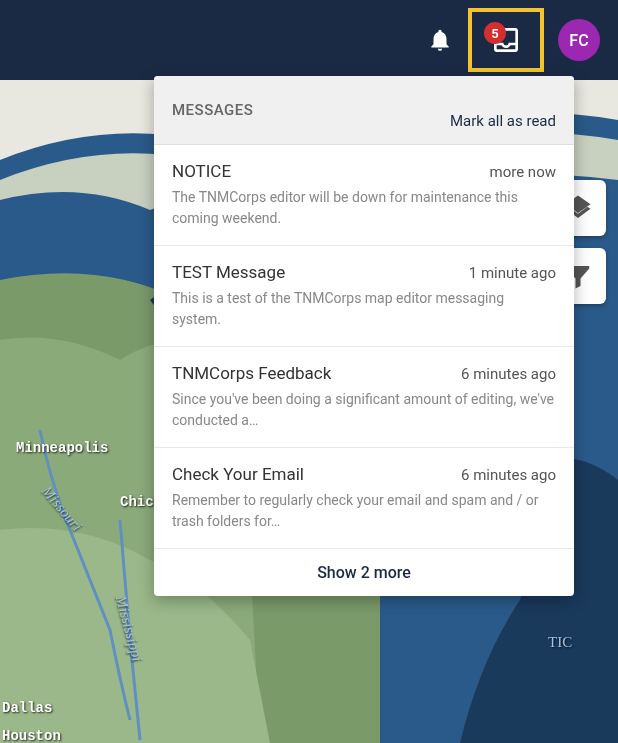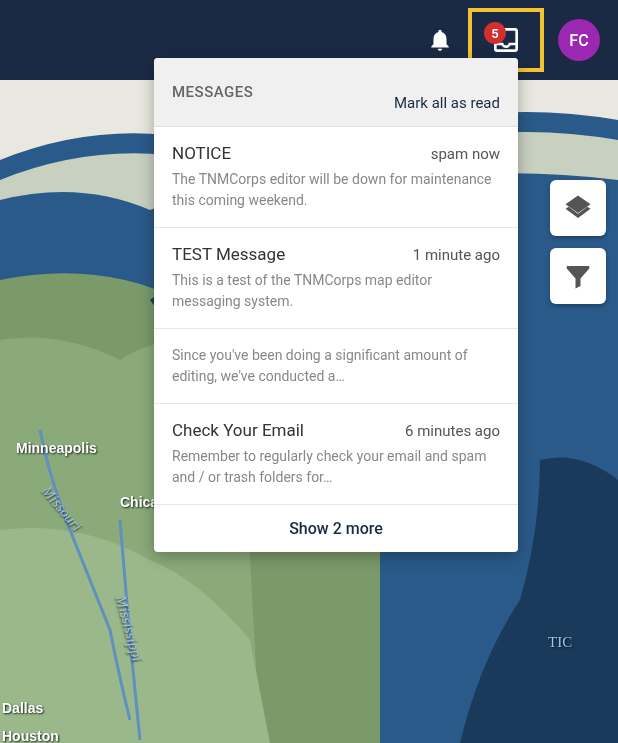--- a/index.html
+++ b/index.html
@@ -80,21 +80,21 @@
     }
     .map-svg { width: 100%; height: 100%; }
     .map-label {
       position: absolute;
       color: #fff;
       font-family: Georgia, 'Times New Roman', serif;
       font-size: 15px;
       font-style: italic;
       text-shadow: 1px 1px 2px rgba(0,0,0,0.8);
     }
-    .map-label.city { font-style: normal; font-family: Liberation Sans, sans-serif; font-size: 14px; font-weight: 600; }
+    .map-label.city { font-style: normal; font-family: Liberation Mono, monospace; font-size: 14px; font-weight: 600; }
     .map-label.water { color: #a0c4e8; }
     .tool-panel {
       position: absolute;
       top: 100px;
       right: 12px;
       display: flex;
       flex-direction: column;
       gap: 12px;
     }
     .tool-btn {
@@ -104,23 +104,23 @@
       border-radius: 6px;
       display: flex;
       align-items: center;
       justify-content: center;
       cursor: pointer;
       box-shadow: 0 2px 4px rgba(0,0,0,0.3);
     }
     .tool-btn svg { width: 30px; height: 30px; fill: #555; }
     .messages-panel {
       position: absolute;
-      top: 58px;
+      top: 76px;
       left: 154px;
-      width: 364px;
+      width: 420px;
       background: #fff;
       border-radius: 4px;
       box-shadow: 0 4px 16px rgba(0,0,0,0.3);
       overflow: hidden;
     }
     .msg-header {
       display: flex;
       justify-content: space-between;
       align-items: center;
       padding: 14px 18px;
@@ -230,34 +230,38 @@
 
 <div class="messages-panel">
   <div class="msg-header">
     <span class="msg-header-title">MESSAGES</span>
     <span class="mark-read">Mark all as read</span>
   </div>
 
   <div class="msg-item">
     <div class="msg-item-row">
       <span class="msg-title">NOTICE</span>
-      <span class="msg-time">spam now</span>
+      <span class="msg-time">more now</span>
     </div>
     <div class="msg-body">The TNMCorps editor will be down for maintenance this coming weekend.</div>
   </div>
 
   <div class="msg-item">
     <div class="msg-item-row">
       <span class="msg-title">TEST Message</span>
       <span class="msg-time">1 minute ago</span>
     </div>
     <div class="msg-body">This is a test of the TNMCorps map editor messaging system.</div>
   </div>
 
   <div class="msg-item">
+    <div class="msg-item-row">
+      <span class="msg-title">TNMCorps Feedback</span>
+      <span class="msg-time">6 minutes ago</span>
+    </div>
     <div class="msg-body">Since you've been doing a significant amount of editing, we've conducted a…</div>
   </div>
 
 
   <div class="msg-item">
     <div class="msg-item-row">
       <span class="msg-title">Check Your Email</span>
       <span class="msg-time">6 minutes ago</span>
     </div>
     <div class="msg-body">Remember to regularly check your email and spam and / or trash folders for…</div>

